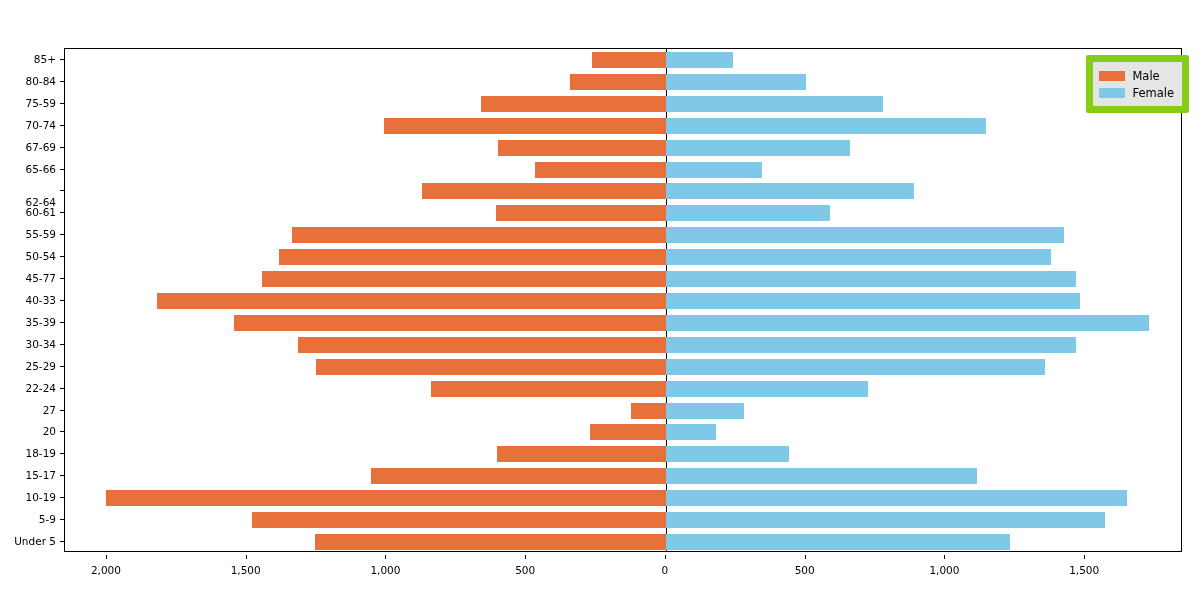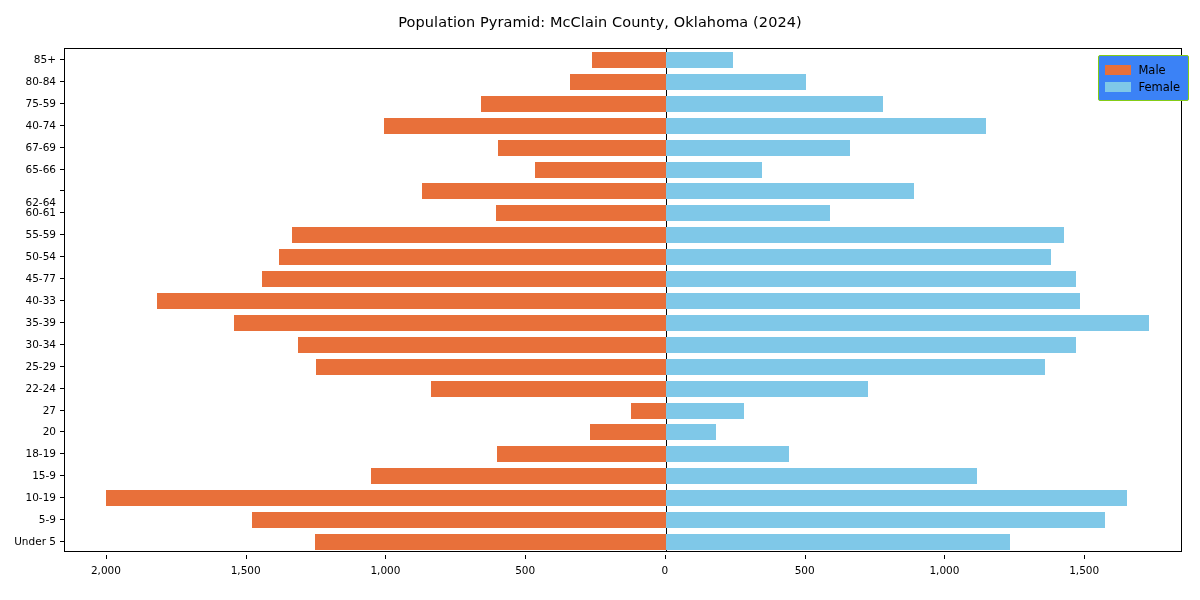--- a/index.html
+++ b/index.html
@@ -120,22 +120,22 @@
     top: 3px;
     width: 1200px;
     height: 600px;
   }
 
   
   #legend {
     position: absolute;
     right: 11px;
     top: 55px;
-    border: 1px solid #84cc16;
-    background: #3b82f6;
+    border: 7px solid #84cc16;
+    background: #e5e5e5;
     border-radius: 2px;
     padding: 5px 8px 5px 6px;
     box-sizing: border-box;
   }
   .legend-row {
     display: flex;
     align-items: center;
     height: 17px;
   }
   .legend-swatch {
@@ -148,30 +148,29 @@
     font-size: 11.5px;
     color: #000000;
     white-space: nowrap;
   }
 </style>
 </head>
 <body>
 
 <div id="figure">
 
-  <div id="chart-title">Population Pyramid: McClain County, Oklahoma (2024)</div>
 
   <div id="yaxis-labels">
       <div class="ytick-label" style="top: 58.9565px;">85+</div>
       <div class="ytick-mark" style="top: 58.9565px;"></div>
       <div class="ytick-label" style="top: 80.8696px; text-align: center;">80-84</div>
       <div class="ytick-mark" style="top: 80.8696px;"></div>
       <div class="ytick-label" style="top: 102.783px;">75-59</div>
       <div class="ytick-mark" style="top: 102.783px;"></div>
-      <div class="ytick-label" style="top: 124.696px;">40-74</div>
+      <div class="ytick-label" style="top: 124.696px;">70-74</div>
       <div class="ytick-mark" style="top: 124.696px;"></div>
       <div class="ytick-label" style="top: 146.609px;">67-69</div>
       <div class="ytick-mark" style="top: 146.609px;"></div>
       <div class="ytick-label" style="top: 168.522px;">65-66</div>
       <div class="ytick-mark" style="top: 168.522px;"></div>
       <div class="ytick-label" style="top: 190.435px; margin-top: 12px;">62-64</div>
       <div class="ytick-mark" style="top: 190.435px;"></div>
       <div class="ytick-label" style="top: 212.348px;">60-61</div>
       <div class="ytick-mark" style="top: 212.348px;"></div>
       <div class="ytick-label" style="top: 234.261px;">55-59</div>
@@ -189,21 +188,21 @@
       <div class="ytick-label" style="top: 365.739px;">25-29</div>
       <div class="ytick-mark" style="top: 365.739px;"></div>
       <div class="ytick-label" style="top: 387.652px;">22-24</div>
       <div class="ytick-mark" style="top: 387.652px;"></div>
       <div class="ytick-label" style="top: 409.565px;">27</div>
       <div class="ytick-mark" style="top: 409.565px;"></div>
       <div class="ytick-label" style="top: 431.478px;">20</div>
       <div class="ytick-mark" style="top: 431.478px;"></div>
       <div class="ytick-label" style="top: 453.391px;">18-19</div>
       <div class="ytick-mark" style="top: 453.391px;"></div>
-      <div class="ytick-label" style="top: 475.304px;">15-9</div>
+      <div class="ytick-label" style="top: 475.304px;">15-17</div>
       <div class="ytick-mark" style="top: 475.304px;"></div>
       <div class="ytick-label" style="top: 497.217px;">10-19</div>
       <div class="ytick-mark" style="top: 497.217px;"></div>
       <div class="ytick-label" style="top: 519.13px;">5-9</div>
       <div class="ytick-mark" style="top: 519.13px;"></div>
       <div class="ytick-label" style="top: 541.043px;">Under 5</div>
       <div class="ytick-mark" style="top: 541.043px;"></div>
     </div>
 
   <div id="plot-area">

